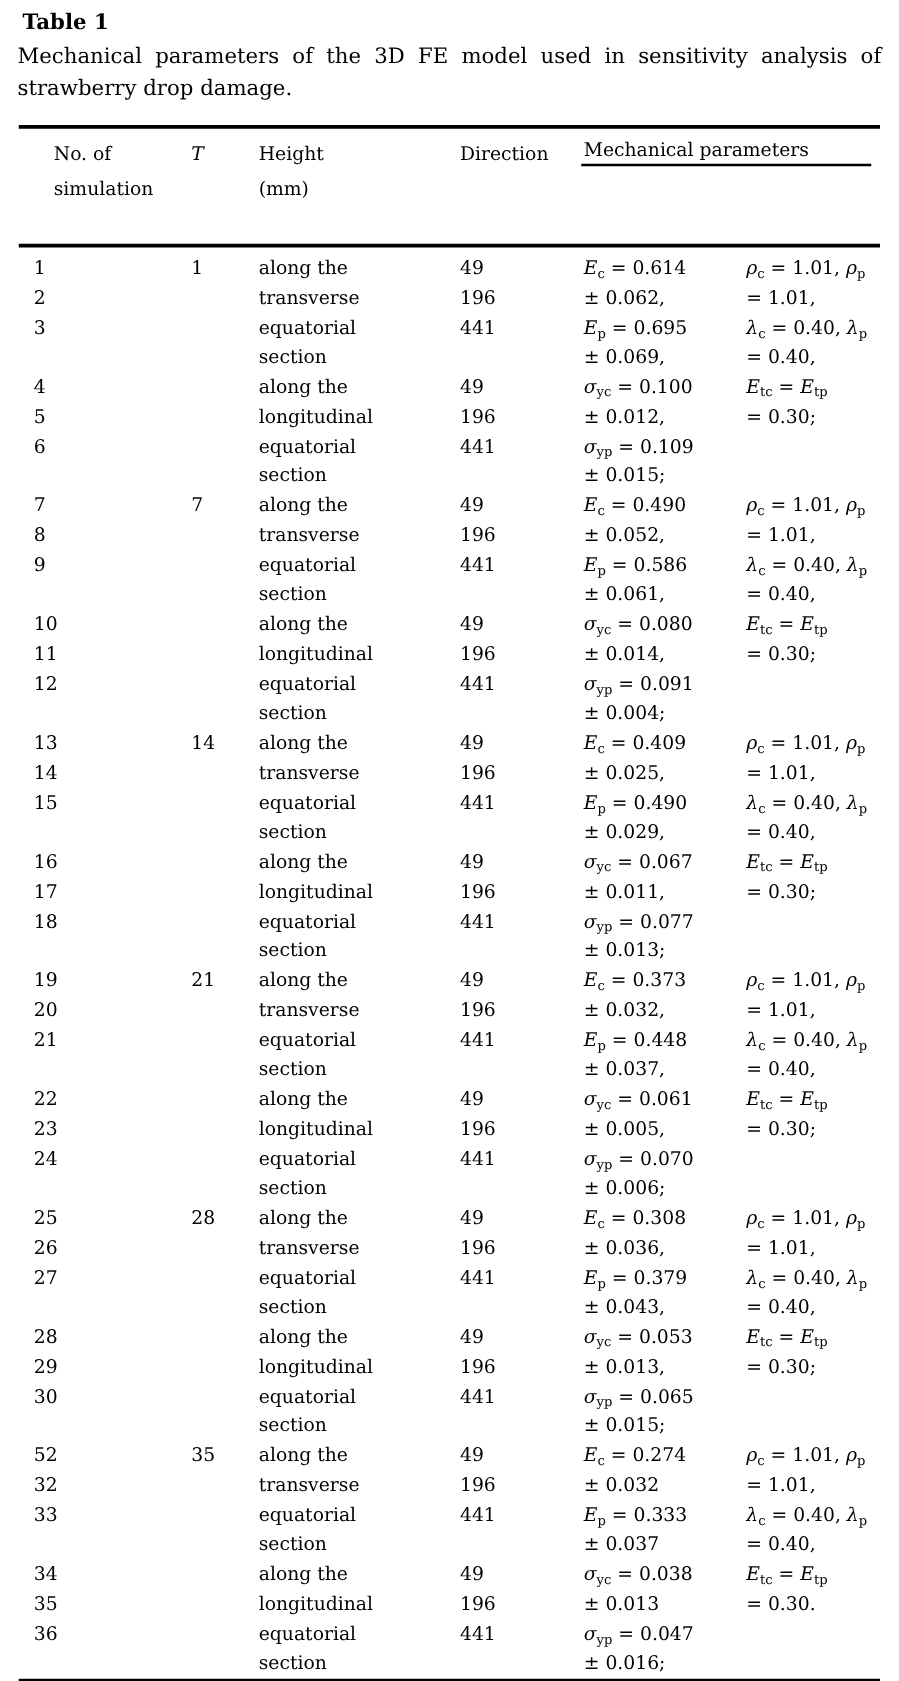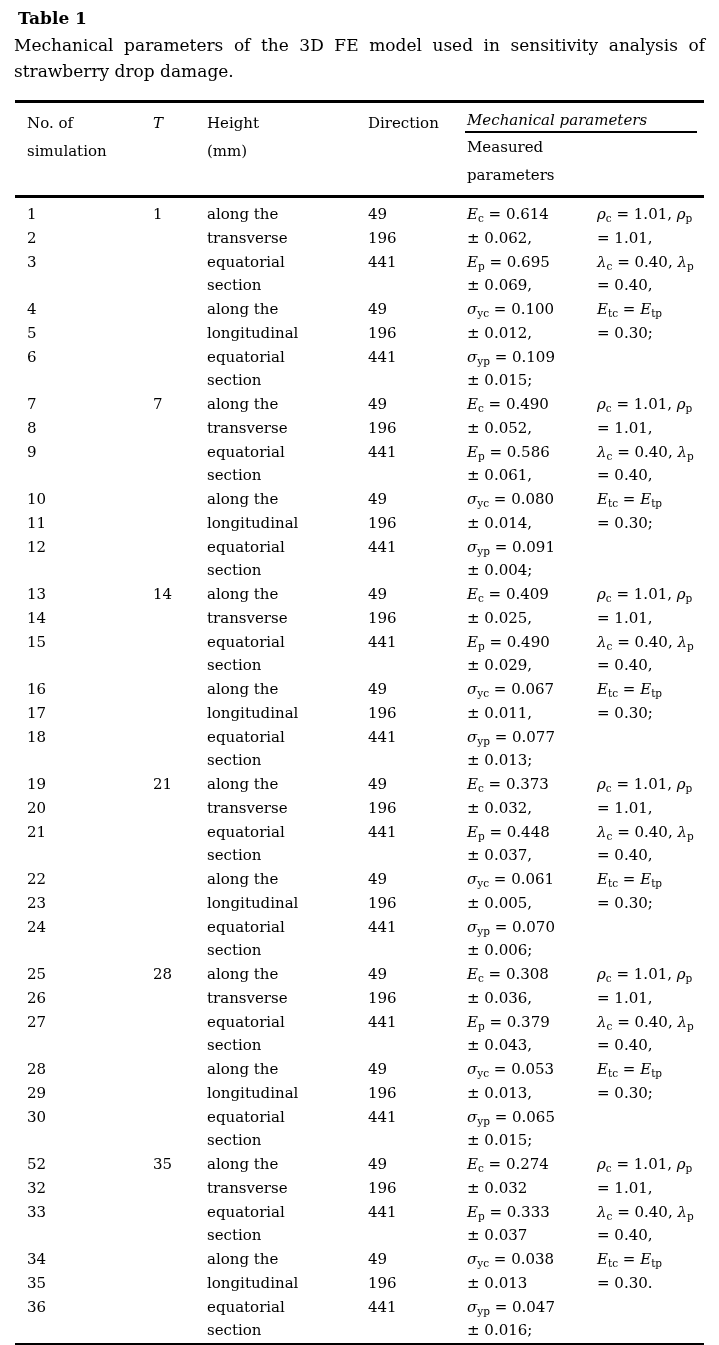--- a/index.html
+++ b/index.html
@@ -36,25 +36,25 @@
 
   
   .thead {
     display: grid;
     grid-template-columns: 138px 54px 161px 99px 237px;
     height: 92px;
     padding-top: 6px;
   }
   .th { line-height: 28px; }
   .th.c1 { padding-left: 12px; }
-  .th.c1 .wrapbox { width: 92px; }
+  .th.c1 .wrapbox { width: 92px; margin-left: 16px; }
   .th.c2 { font-style: italic; }
   .th.c4 .wrapbox { width: 62px; }
 
-  .mech .mech-title { line-height: 22px; font-style: italic; }
+  .mech .mech-title { line-height: 22px; }
   .mech .mech-rule {
     height: 2px; background: #000;
     margin-left: -2px; margin-right: 7px; margin-top: 0;
   }
   .mech .mech-sub {
     display: grid;
     grid-template-columns: 130px 107px;
   }
   .mech .mech-sub .sub-th { line-height: 28px; }
   .mech .mech-sub .wrapbox { width: 84px; }
@@ -95,23 +95,20 @@
       </div>
       <div class="th c2">T</div>
       <div class="th c4">
         <div class="wrapbox">Height (mm)</div>
       </div>
       <div class="th c3">Direction</div>
       <div class="th mech">
         <div class="mech-title">Mechanical parameters</div>
         <div class="mech-rule"></div>
         <div class="mech-sub">
-          <div class="sub-th">
-            <div class="wrapbox">Measured parameters</div>
-          </div>
         </div>
       </div>
     </div>
 
     <div class="rule thick"></div>
 
     <div class="tbody">
         <div class="trow">
           <div class="td c1">1</div>
           <div class="td c2">1</div>

